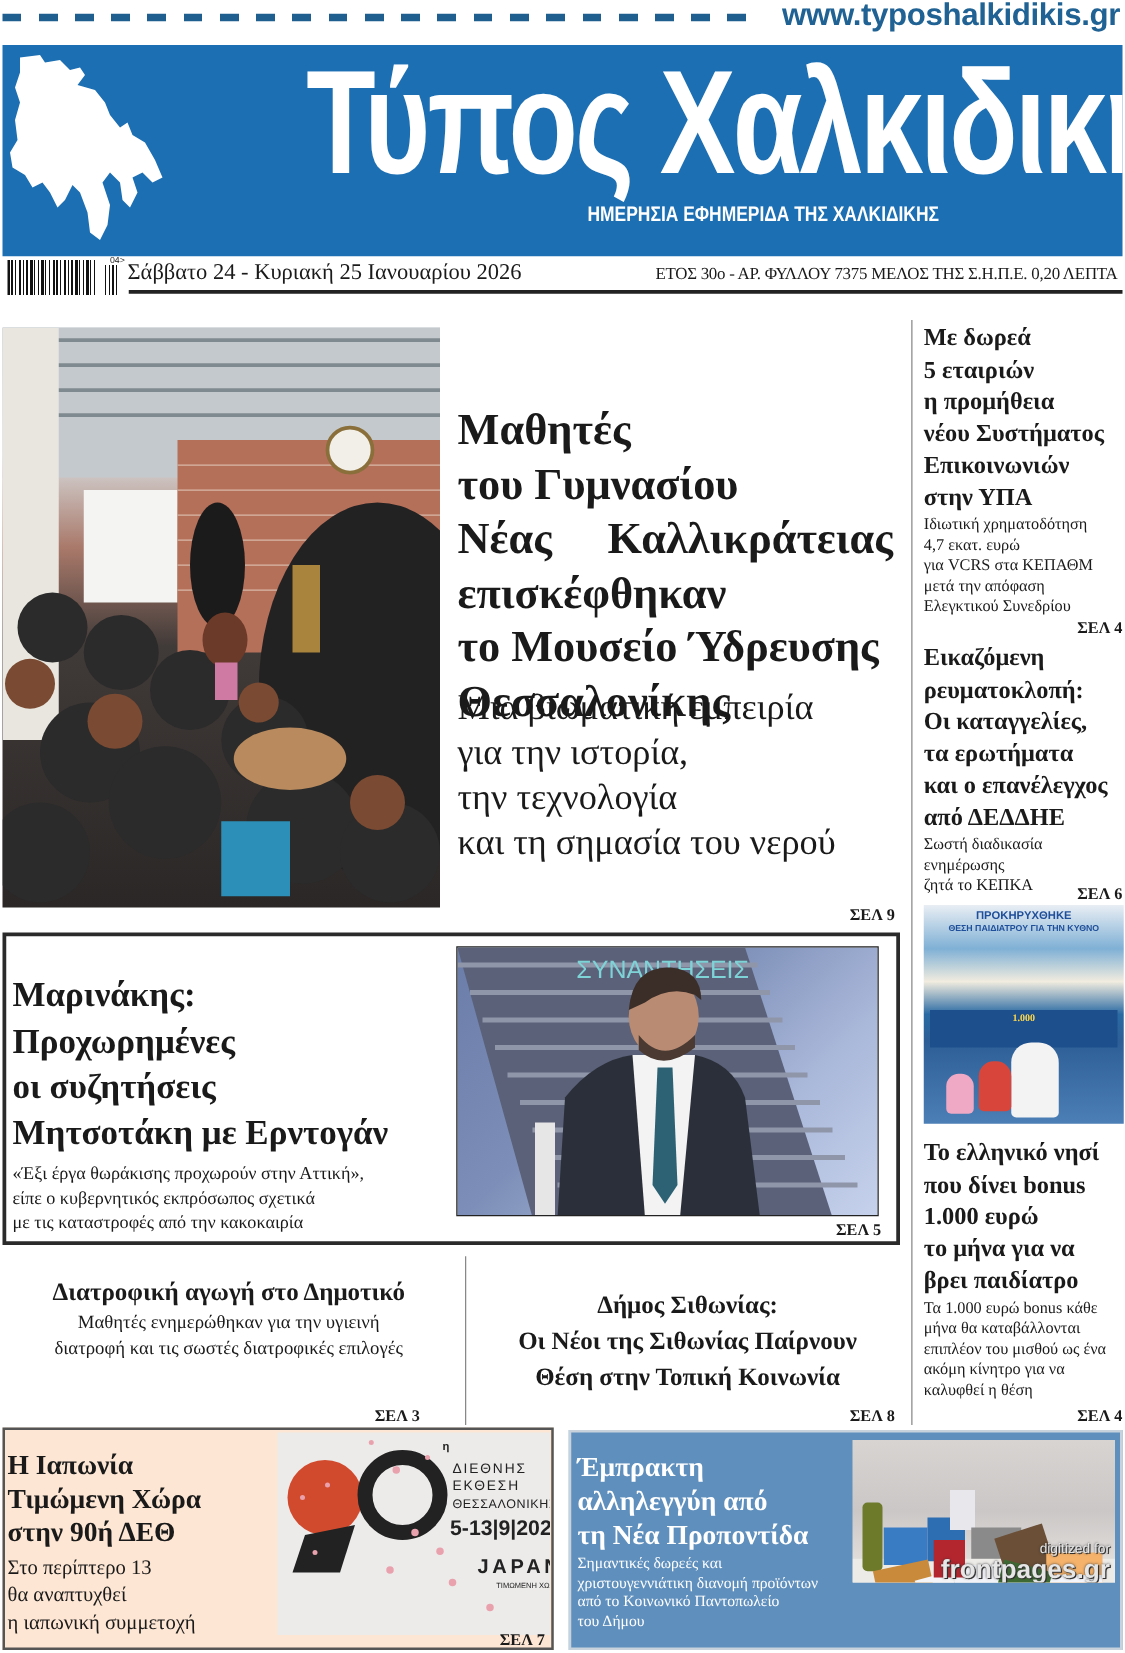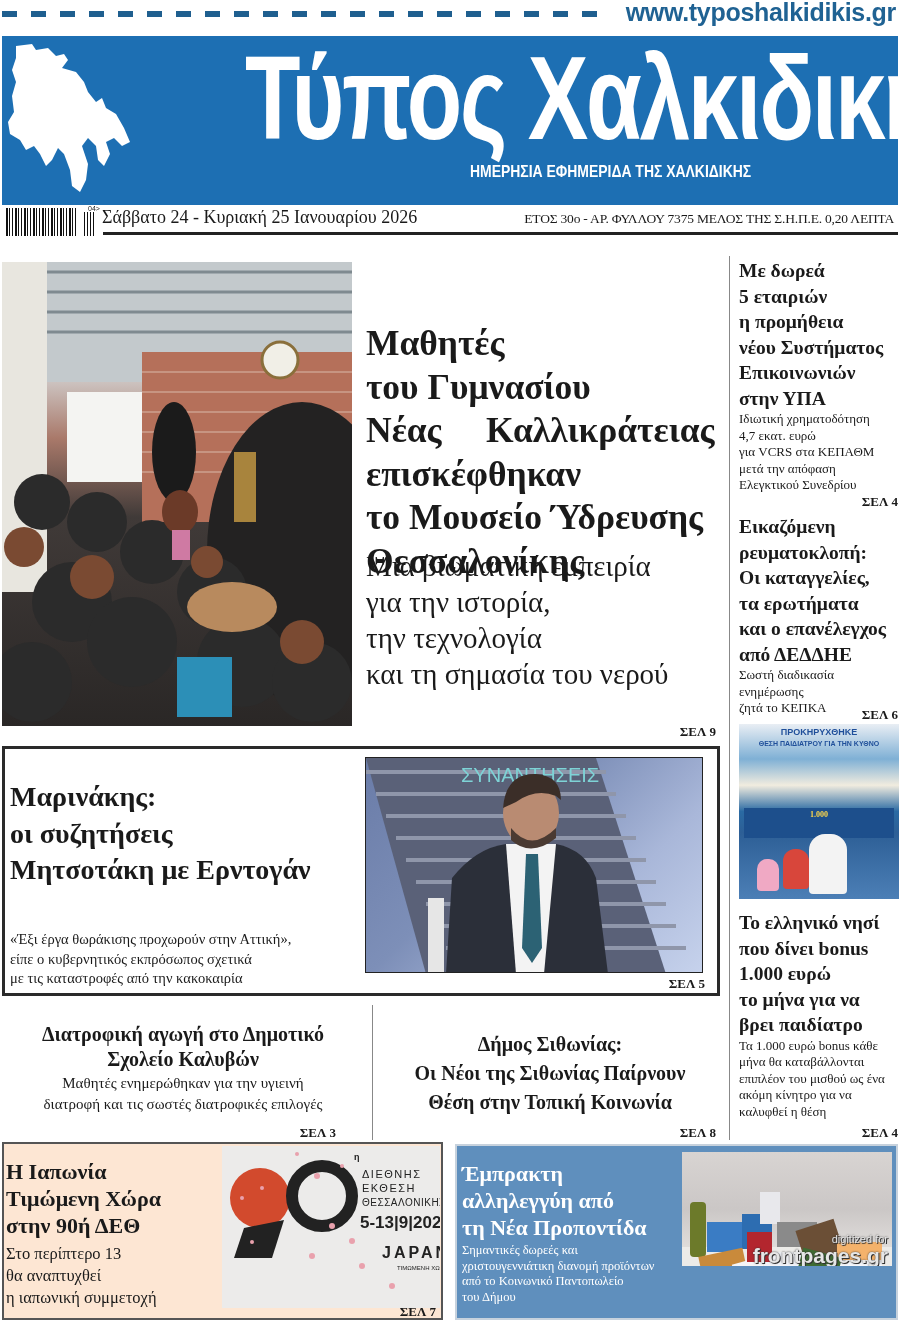--- a/index.html
+++ b/index.html
@@ -231,20 +231,21 @@
     <div>επιπλέον του μισθού ως ένα</div>
     <div>ακόμη κίνητρο για να</div>
     <div>καλυφθεί η θέση</div>
   </div>
 </div>
 <div class="abs page-ref" style="left:820px; top:1125px; width:78px;">ΣΕΛ 4</div>
 
 <div class="mar-box"></div>
 <div class="mar-head">
   <span>Μαρινάκης:</span>
+  <span>Προχωρημένες</span>
   <span>οι συζητήσεις</span>
   <span>Μητσοτάκη με Ερντογάν</span>
 </div>
 <div class="mar-sub">
   <span>«Έξι έργα θωράκισης προχωρούν στην Αττική»,</span>
   <span>είπε ο κυβερνητικός εκπρόσωπος σχετικά</span>
   <span>με τις καταστροφές από την κακοκαιρία</span>
 </div>
 <div class="mar-photo">
   <svg width="338" height="216" viewBox="0 0 338 216">
@@ -270,21 +271,20 @@
     <ellipse cx="165" cy="55" rx="28" ry="34" fill="#b98b72"></ellipse>
     <path d="M137,50 Q140,15 170,16 Q195,18 195,42 L190,38 Q170,30 150,44 Z" fill="#3b2e28"></path>
     <path d="M145,70 Q165,95 190,70 L190,80 Q165,100 145,82 Z" fill="#4a3a32"></path>
   </svg>
 </div>
 <div class="abs page-ref" style="left:620px; top:976px; width:85px;">ΣΕΛ 5</div>
 
 <div class="bottom-story" style="left:2px; top:1022px; width:362px;">
   <div style="font-weight:bold; font-size:20px; line-height:25px;">
     <div>Διατροφική αγωγή στο Δημοτικό</div>
-    <div>Σχολείο Καλυβών</div>
   </div>
   <div style="font-size:15px; line-height:21px; margin-top:1px;">
     <div>Μαθητές ενημερώθηκαν για την υγιεινή</div>
     <div>διατροφή και τις σωστές διατροφικές επιλογές</div>
   </div>
 </div>
 <div class="abs page-ref" style="left:260px; top:1125px; width:76px;">ΣΕΛ 3</div>
 
 <div class="bottom-story" style="left:375px; top:1030px; width:350px;">
   <div style="font-weight:bold; font-size:20px; line-height:29px;">

